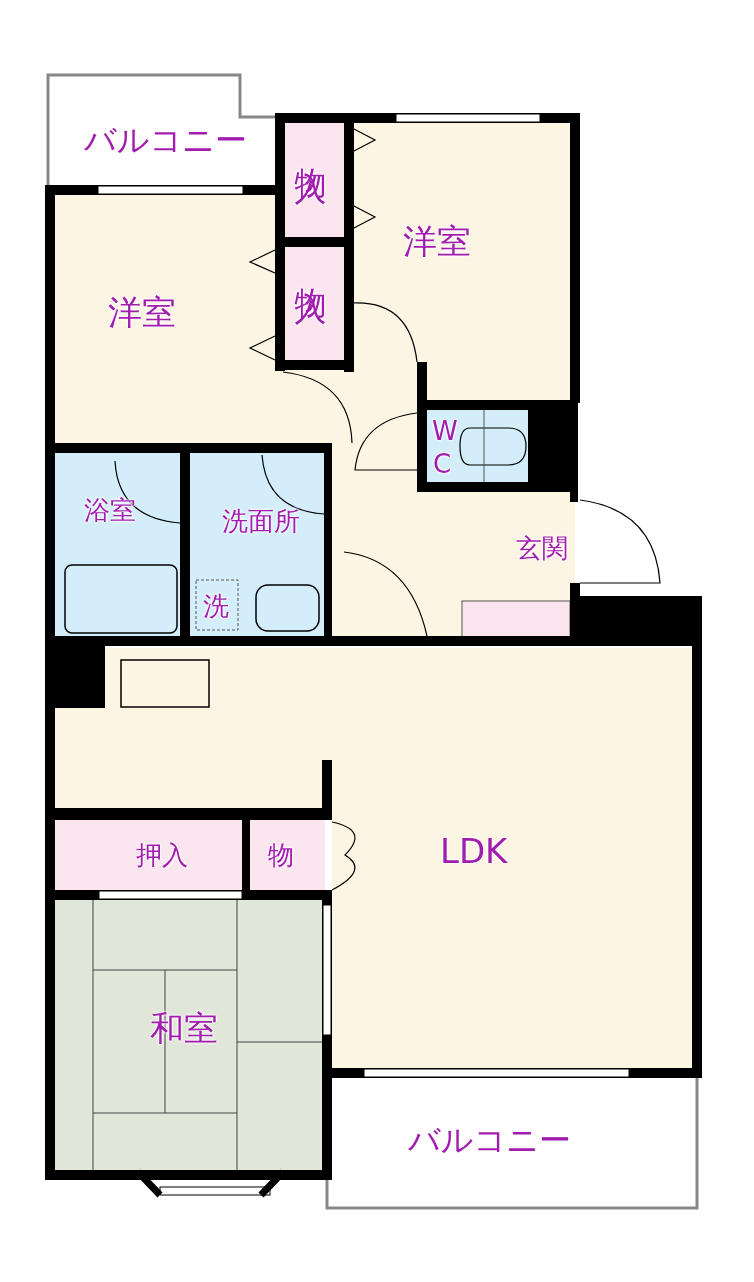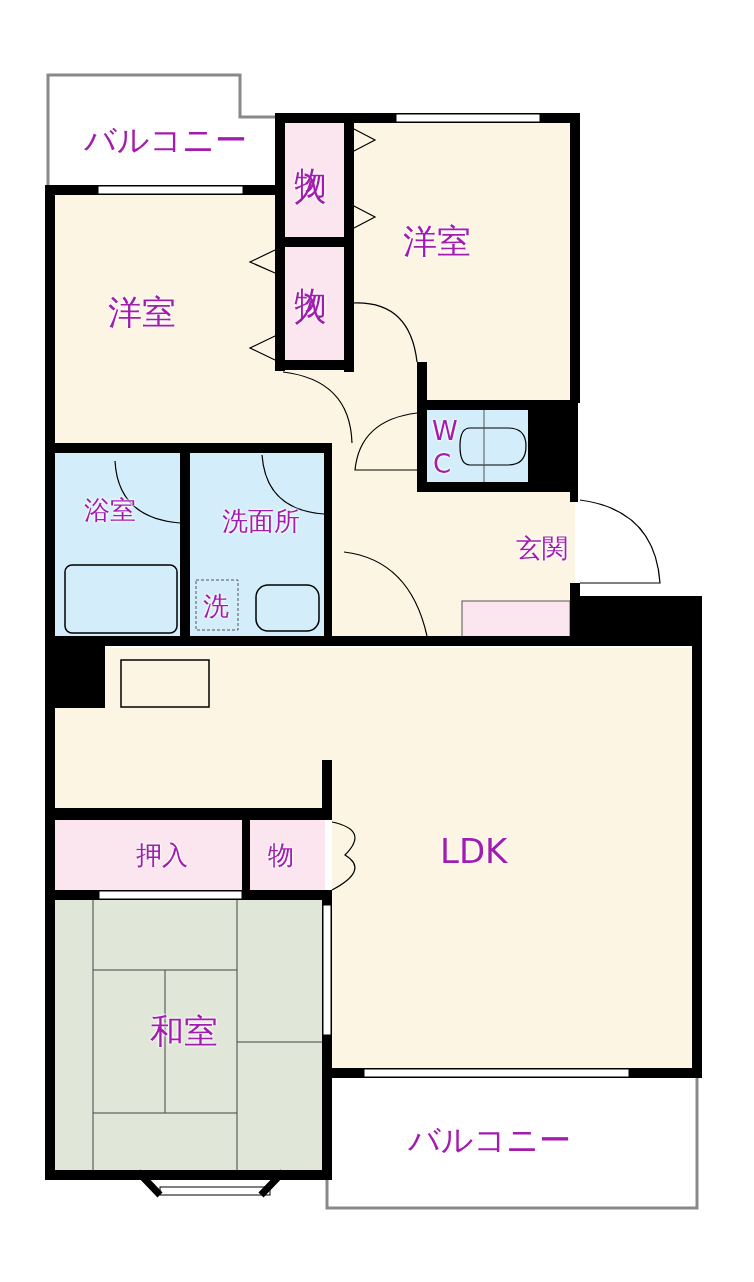--- a/index.html
+++ b/index.html
@@ -116,14 +116,14 @@
 <div class="lbl big" style="left:108px;top:295px;">洋室</div>
 <div class="lbl sm" style="left:432px;top:418px;">W</div>
 <div class="lbl sm" style="left:433px;top:451px;">C</div>
 <div class="lbl sm" style="left:84px;top:497px;">浴室</div>
 <div class="lbl sm" style="left:222px;top:508px;">洗面所</div>
 <div class="lbl sm" style="left:203px;top:593px;">洗</div>
 <div class="lbl sm" style="left:516px;top:535px;">玄関</div>
 <div class="lbl sm" style="left:110px;top:842px;margin-left:26px;">押入</div>
 <div class="lbl sm" style="left:268px;top:842px;">物</div>
 <div class="lbl big" style="left:440px;top:834px;">LDK</div>
-<div class="lbl big" style="left:150px;top:1014px;">和室</div>
+<div class="lbl big" style="left:150px;top:1014px;font-family:Liberation Mono, monospace;">和室</div>
 <div class="lbl mid" style="left:408px;top:1124px;">バルコニー</div>
 
 </body></html>

